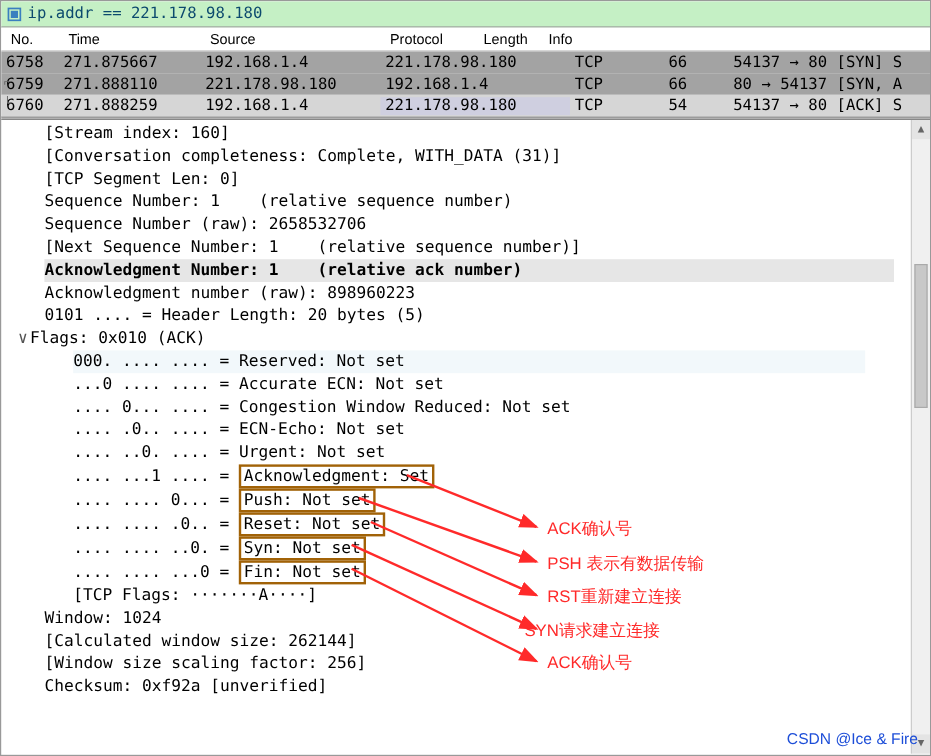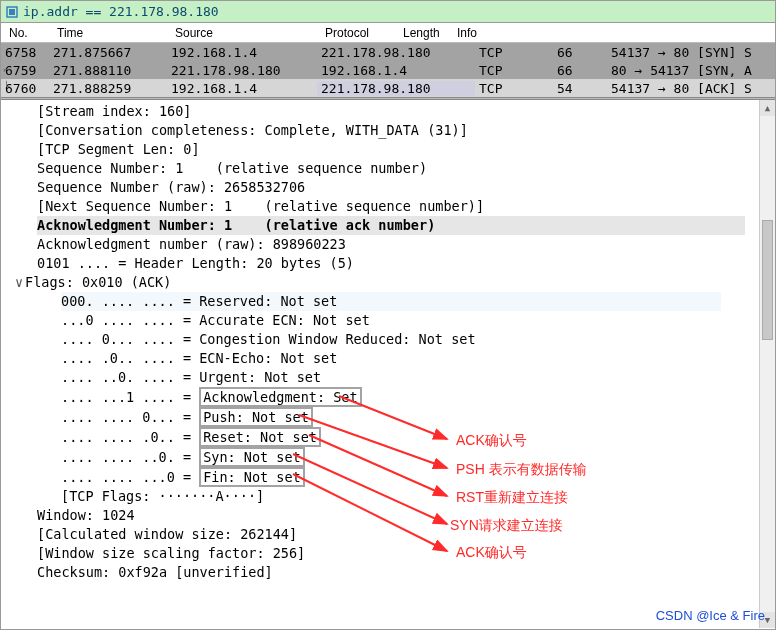--- a/index.html
+++ b/index.html
@@ -83,21 +83,21 @@
   .lvl2 { padding-left: 54px; }
   .caret {
     display:inline-block;
     width: 10px;
     color:#555;
   }
   .hl-ack { background: #e6e6e6; display:inline-block; width: calc(100% - 30px); font-weight: bold; }
   .hl-res { background: #f2f8fb; display:inline-block; width: calc(100% - 54px); }
 
   .tag-box {
-    border: 2px solid #a3a3a3;
+    border: 2px solid #a16207;
     padding: 0 2px;
     display: inline-block;
     line-height: 16px;
   }
   .annotation-layer {
     position: absolute;
     left: 0; top: 0;
     pointer-events: none;
   }
   .anno-label {
@@ -234,21 +234,21 @@
       </defs>
       <line x1="338" y1="296" x2="446" y2="339" stroke="#ff2a2a" stroke-width="2" marker-end="url(#ah)"></line>
       <line x1="298" y1="315" x2="446" y2="368" stroke="#ff2a2a" stroke-width="2" marker-end="url(#ah)"></line>
       <line x1="308" y1="335" x2="446" y2="396" stroke="#ff2a2a" stroke-width="2" marker-end="url(#ah)"></line>
       <line x1="292" y1="354" x2="446" y2="424" stroke="#ff2a2a" stroke-width="2" marker-end="url(#ah)"></line>
       <line x1="292" y1="374" x2="446" y2="451" stroke="#ff2a2a" stroke-width="2" marker-end="url(#ah)"></line>
     </svg>
     <div class="anno-label" style="left:455px;top:331px;">ACK确认号</div>
     <div class="anno-label" style="left:455px;top:360px;">PSH 表示有数据传输</div>
     <div class="anno-label" style="left:455px;top:388px;">RST重新建立连接</div>
-    <div class="anno-label" style="left:449px;top:416px;text-align:center;">SYN请求建立连接</div>
+    <div class="anno-label" style="left:436px;top:416px;text-align:center;">SYN请求建立连接</div>
     <div class="anno-label" style="left:455px;top:443px;">ACK确认号</div>
   </div>
 
   <div class="scrollbar">
     <div class="scroll-btn">▲</div>
     <div class="scroll-thumb"></div>
     <div class="scroll-btn" style="position:absolute;bottom:0;left:0;right:0;">▼</div>
   </div>
 </div>
 

